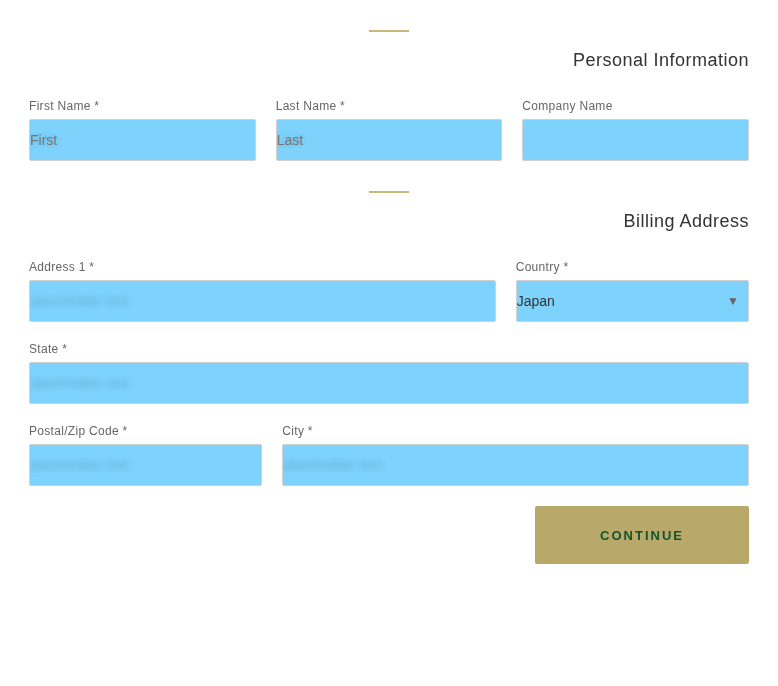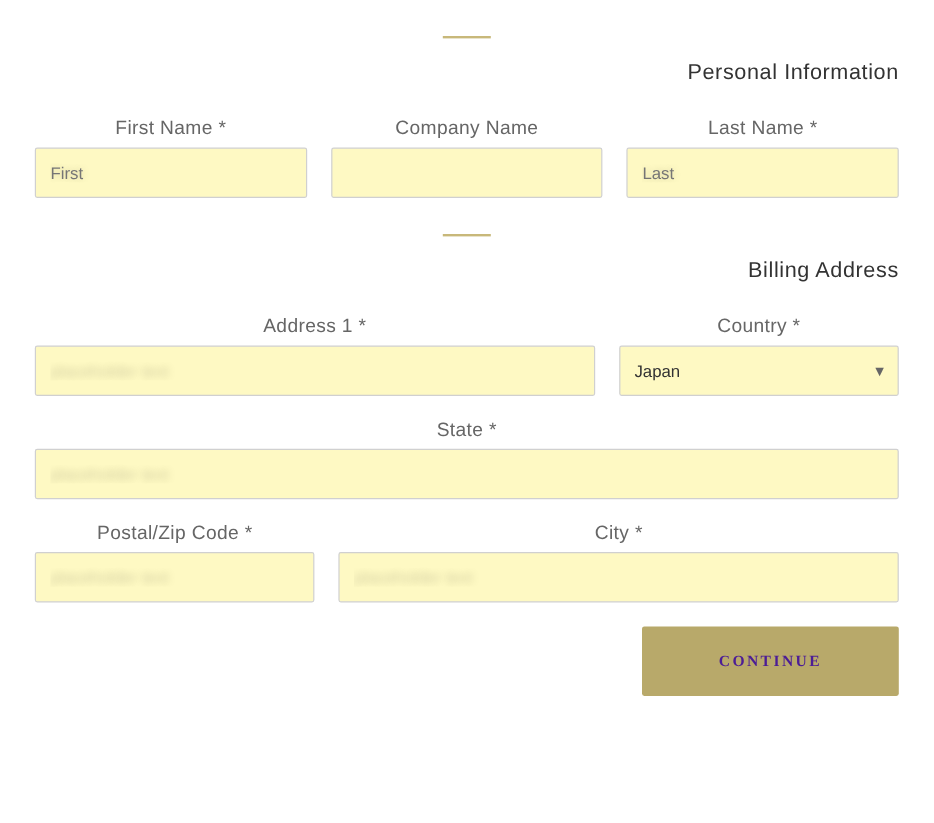--- a/index.html
+++ b/index.html
@@ -48,35 +48,34 @@
       margin-bottom: 20px;
     }
 
     .form-group {
       display: flex;
       flex-direction: column;
       flex: 1;
     }
 
     .form-group label {
-      font-size: 16px;
+      font-size: 12px;
       color: #666;
       margin-bottom: 6px;
       letter-spacing: 0.3px;
-      text-align: center;
     }
 
     .form-group input,
     .form-group select {
       border: 1px solid #d0d0d0;
       border-radius: 2px;
-      padding: 10px 12px;
+      padding: 10px 0;
       font-size: 14px;
       color: #999;
-      background: #fef9c3;
+      background: #7dd3fc;
       outline: none;
       height: 42px;
       width: 100%;
       appearance: none;
       -webkit-appearance: none;
     }
 
     .select-wrapper {
       position: relative;
     }
@@ -104,55 +103,54 @@
     }
 
     .button-row {
       display: flex;
       justify-content: flex-end;
       margin-top: 20px;
     }
 
     .continue-button {
       background: #b8a96a;
-      color: #4c1d95;
+      color: #14532d;
       border: none;
       padding: 0 30px;
       height: 58px;
       width: 214px;
       font-size: 13px;
       font-weight: 600;
       letter-spacing: 2px;
       cursor: pointer;
       text-transform: uppercase;
       border-radius: 2px;
-      font-family: Liberation Serif, serif;
     }
   </style>
 </head>
 <body>
 
 <div class="page-container">
 
   <div class="section-gap">
     <span class="section-divider"></span>
     <h2 class="section-title">Personal Information</h2>
 
     <div class="form-row">
       <div class="form-group">
         <label>First Name *</label>
         <input type="text" style="color: transparent; text-shadow: rgba(0, 0, 0, 0.2) 0px 0px 7px;" value="" placeholder="First">
       </div>
       <div class="form-group">
+        <label>Last Name *</label>
+        <input type="text" style="color: transparent; text-shadow: rgba(0, 0, 0, 0.2) 0px 0px 7px;" value="" placeholder="Last">
+      </div>
+      <div class="form-group">
         <label>Company Name</label>
         <input type="text" placeholder="" value="" style="">
-      </div>
-      <div class="form-group">
-        <label>Last Name *</label>
-        <input type="text" style="color: transparent; text-shadow: rgba(0, 0, 0, 0.2) 0px 0px 7px;" value="" placeholder="Last">
       </div>
     </div>
   </div>
 
   <div class="billing-section">
     <span class="section-divider"></span>
     <h2 class="section-title">Billing Address</h2>
 
     <div class="form-row">
       <div class="form-group" style="flex: 2;">

